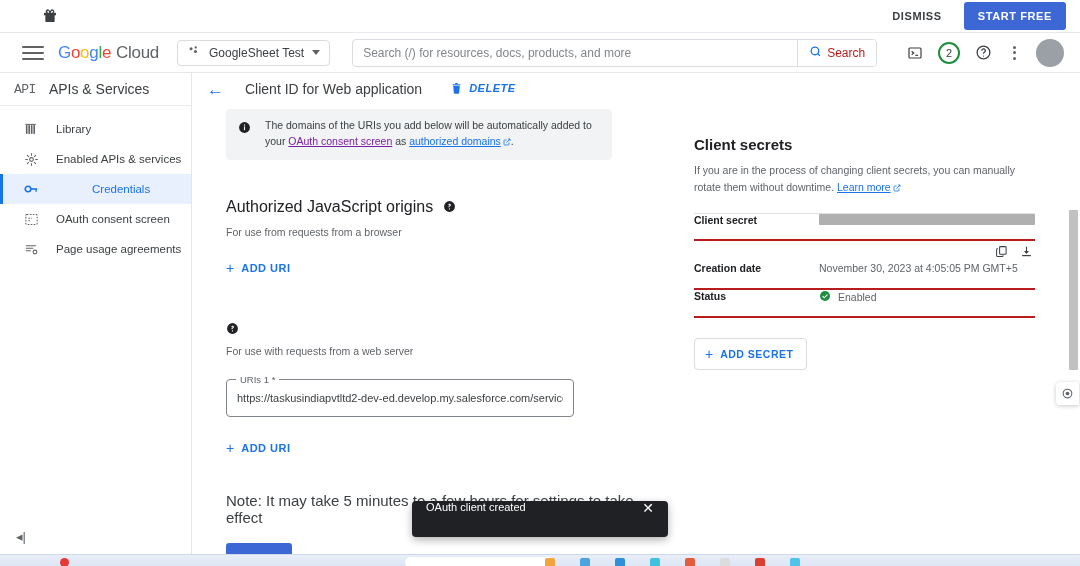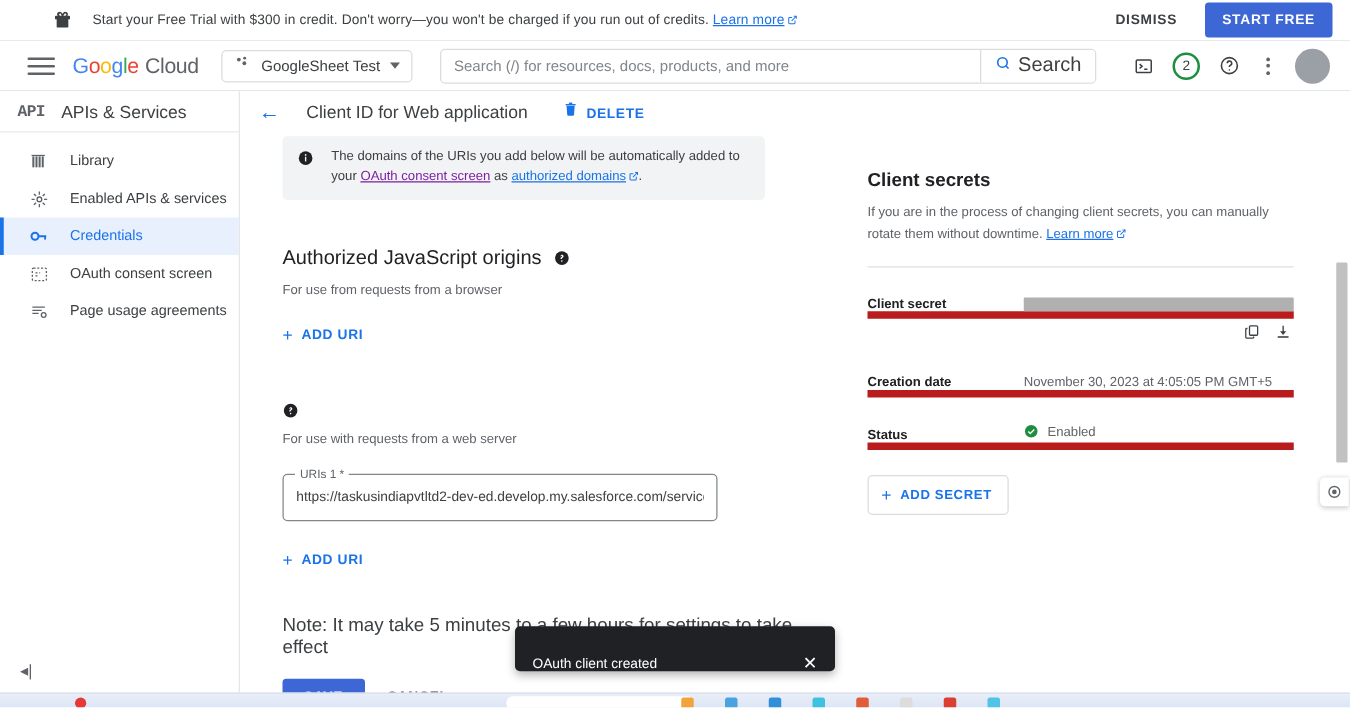--- a/index.html
+++ b/index.html
@@ -66,66 +66,66 @@
   .search-input {
     flex: 1; border: none; outline: none; height: 100%;
     font-size: 12px; color: #3c4043; padding: 0 10px;
     font-family: "Liberation Sans", sans-serif; background: transparent;
   }
   .search-input::placeholder { color: #80868b; }
   .search-btn {
     display: flex; align-items: center; gap: 5px; height: 100%;
     border-left: 1px solid #dadce0; padding: 0 11px; cursor: pointer; background: #fff;
   }
-  .search-btn span { font-size: 16px; color: #404040; }
+  .search-btn span { font-size: 12px; color: #b91c1c; }
   .header-right { margin-left: auto; display: flex; align-items: center; gap: 12px; padding-right: 4px; }
   .hicon { width: 22px; height: 22px; display: flex; align-items: center; justify-content: center; cursor: pointer; }
   .badge-circle {
     width: 22px; height: 22px; border-radius: 50%; border: 2px solid #1e8e3e;
     display: flex; align-items: center; justify-content: center;
     font-size: 11px; color: #3c4043; cursor: pointer;
   }
   .kebab { display: flex; flex-direction: column; gap: 2.5px; width: 16px; align-items: center; cursor: pointer; }
   .kebab i { width: 3px; height: 3px; border-radius: 50%; background: #5f6368; display: block; }
   .avatar { width: 28px; height: 28px; border-radius: 50%; background: #9aa0a6; cursor: pointer; margin-left: 2px; }
 
   
   .sidebar {
     position: absolute; top: 73px; left: 0; width: 192px; height: 481px;
     background: #fff; border-right: 1px solid #e4e6e8;
   }
   .sb-title { display: flex; align-items: center; height: 33px; padding-left: 14px;
     border-bottom: 1px solid #e8eaed; }
-  .sb-api { font-family: "Liberation Mono", monospace; font-size: 13px; font-weight: bold;
+  .sb-api { font-family: "Liberation Mono", monospace; font-size: 13px; font-weight: normal;
     color: #5f6368; letter-spacing: -.5px; }
   .sb-title-text { font-size: 14px; color: #3c4043; margin-left: 13px; white-space: nowrap; }
   .sb-list { padding-top: 8px; }
   .sb-item {
     position: relative; display: flex; align-items: center; height: 30px;
     padding-left: 22px; cursor: pointer;
   }
   .sb-item .sb-ico { width: 18px; height: 18px; display: flex; align-items: center; justify-content: center; flex: 0 0 18px; }
   .sb-item .sb-label { font-size: 11.5px; color: #3c4043; margin-left: 16px; white-space: nowrap; }
-  .sb-item.active { background: #e8f0fe; }
+  .sb-item.active { background: #e8f0fe; gap: 36px; }
   .sb-item.active::before {
     content: ""; position: absolute; left: 0; top: 0; bottom: 0; width: 3px; background: #1a73e8;
   }
   .sb-item.active .sb-label { color: #1a73e8; }
   .sb-collapse { position: absolute; bottom: 10px; left: 16px; cursor: pointer;
     font-size: 13px; color: #5f6368; }
 
   
   .page-head {
     position: absolute; top: 73px; left: 192px; width: 888px; height: 33px;
     background: #fff; display: flex; align-items: center; padding-left: 15px;
     border-bottom: 1px solid #fff; z-index: 3;
   }
   .back-arrow { font-size: 17px; color: #1a73e8; cursor: pointer; line-height: 1; }
   .page-title { font-size: 14px; color: #3c4043; margin-left: 21px; white-space: nowrap; }
-  .del-btn { display: flex; align-items: flex-end; gap: 6px; margin-left: 28px; cursor: pointer; }
+  .del-btn { display: flex; align-items: flex-start; gap: 6px; margin-left: 28px; cursor: pointer; font-style: italic; }
   .del-btn span { font-size: 11px; font-weight: bold; color: #1a73e8; letter-spacing: .5px; }
 
   
   .content {
     position: absolute; top: 106px; left: 192px; width: 888px; height: 448px;
     background: #fff; overflow: hidden;
   }
   .col-left { position: absolute; left: 34px; top: 17px; width: 420px; }
   .col-right { position: absolute; left: 502px; top: 30px; width: 345px; }
 
@@ -175,41 +175,41 @@
     background: none; border: none; color: #3c4043; font-size: 11px; font-weight: bold;
     letter-spacing: .6px; cursor: pointer; padding: 9px 6px; font-family: "Liberation Sans", sans-serif;
   }
 
   
   .r-title { font-size: 15px; color: #202124; margin: 0; }
   .r-sub { font-size: 10.5px; color: #5f6368; line-height: 1.6; margin-top: 9px; width: 330px; }
   .r-sub a { color: #1a73e8; text-decoration: underline; }
   .r-table { margin-top: 16px; width: 341px; }
   .r-row {
-    display: flex; align-items: flex-end; height: 42px; border-bottom: 6px solid #b91c1c;
+    display: flex; align-items: flex-start; height: 28px; border-bottom: 2px solid #b91c1c;
   }
   .r-row.first { border-top: 1px solid #e0e0e0; }
   .r-key { font-size: 10.5px; color: #202124; font-weight: bold; width: 125px; flex: 0 0 125px; }
   .r-val { font-size: 10.5px; color: #5f6368; }
   .redact { height: 11px; background: #b0b0b0; width: 234px; border-radius: 1px; }
   .sec-icons { display: flex; justify-content: flex-end; gap: 12px; padding: 4px 2px 4px 0; width: 341px; }
   .sec-icons .si { cursor: pointer; display: flex; }
   .status-val { display: flex; align-items: center; gap: 7px; }
   .add-secret {
     display: inline-flex; align-items: center; gap: 7px; background: #fff;
     border: 1px solid #dadce0; border-radius: 4px; padding: 8px 13px 8px 10px;
     cursor: pointer; margin-top: 20px;
   }
   .add-secret .plus { font-size: 14px; color: #1a73e8; line-height: 1; }
   .add-secret span.t { font-size: 10.5px; font-weight: bold; color: #1a73e8; letter-spacing: .5px; }
 
   
   .toast {
     position: absolute; left: 412px; top: 501px; width: 256px; height: 36px;
-    background: #202124; border-radius: 4px; display: flex; align-items: flex-end;
+    background: #202124; border-radius: 4px; display: flex; align-items: flex-start;
     padding: 0 14px; box-shadow: 0 3px 8px rgba(0,0,0,.3); z-index: 20;
   }
   .toast-msg { font-size: 11px; color: #fff; }
   .toast-x { margin-left: auto; color: #fff; font-size: 14px; cursor: pointer; line-height: 1; }
 
   
   .scroll-track { position: absolute; right: 2px; top: 106px; width: 9px; height: 448px; background: #fff; }
   .scroll-thumb { position: absolute; right: 2px; top: 210px; width: 9px; height: 160px;
     background: #c1c1c1; border-radius: 1px; }
   .fab {
@@ -236,27 +236,20 @@
 <body>
 
 <div class="app">
 
   <div class="promo">
     <span class="promo-gift">
       <svg width="16" height="16" viewBox="0 0 24 24" fill="#3c4043">
         <path d="M20 7h-2.2a3 3 0 0 0-4.8-3.6L12 4.4l-1-1A3 3 0 0 0 6.2 7H4a1 1 0 0 0-1 1v3h2v9a1 1 0 0 0 1 1h12a1 1 0 0 0 1-1v-9h2V8a1 1 0 0 0-1-1zm-5.5-2.5a1.2 1.2 0 0 1 1.7 1.7L15 7h-2l1.5-2.5zM8.3 4.5a1.2 1.2 0 0 1 1.7 0L11 7H9L8.3 6.2a1.2 1.2 0 0 1 0-1.7z"></path>
       </svg>
     </span>
-    <div class="promo-text">
-      <span>Start your Free Trial with $300 in credit. Don't worry—you won't be charged if you run out of credits. </span><a href="#">Learn more</a><span class="ext-ico"><svg width="8" height="8" viewBox="0 0 24 24" fill="none" stroke="#1a73e8" stroke-width="2.4">
-            <path d="M18 13v6a2 2 0 0 1-2 2H5a2 2 0 0 1-2-2V8a2 2 0 0 1 2-2h6"></path>
-            <path d="M15 3h6v6"></path>
-            <path d="M10 14L21 3"></path>
-          </svg></span>
-    </div>
     <div class="promo-right">
       <button class="btn-dismiss">DISMISS</button>
       <button class="btn-startfree">START FREE</button>
     </div>
   </div>
 
   <div class="header">
     <div class="hamburger">
         <i></i>
         <i></i>

